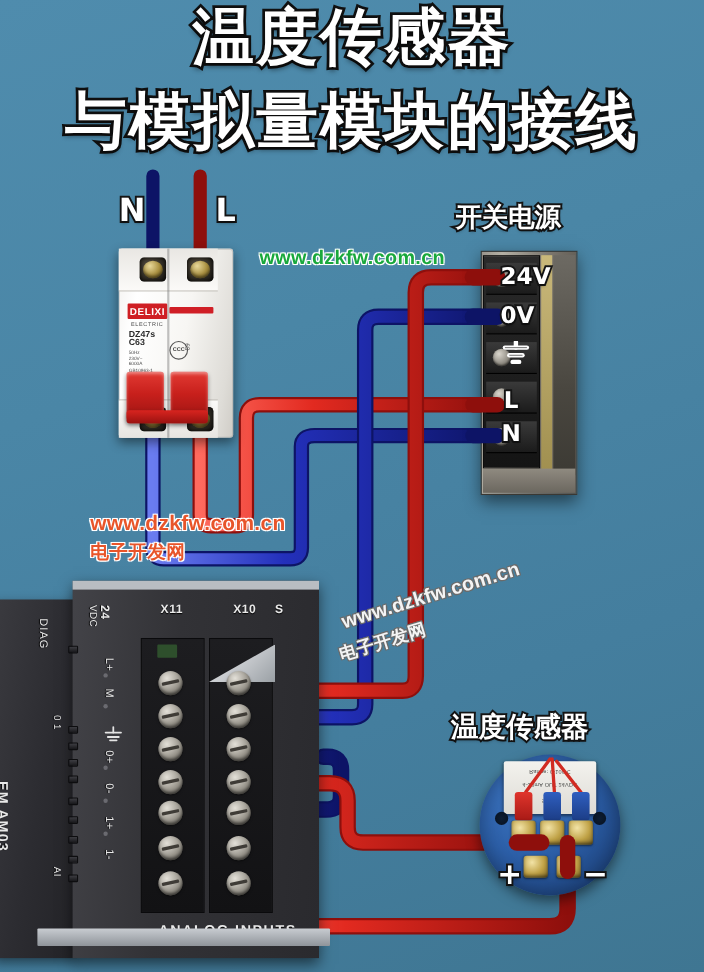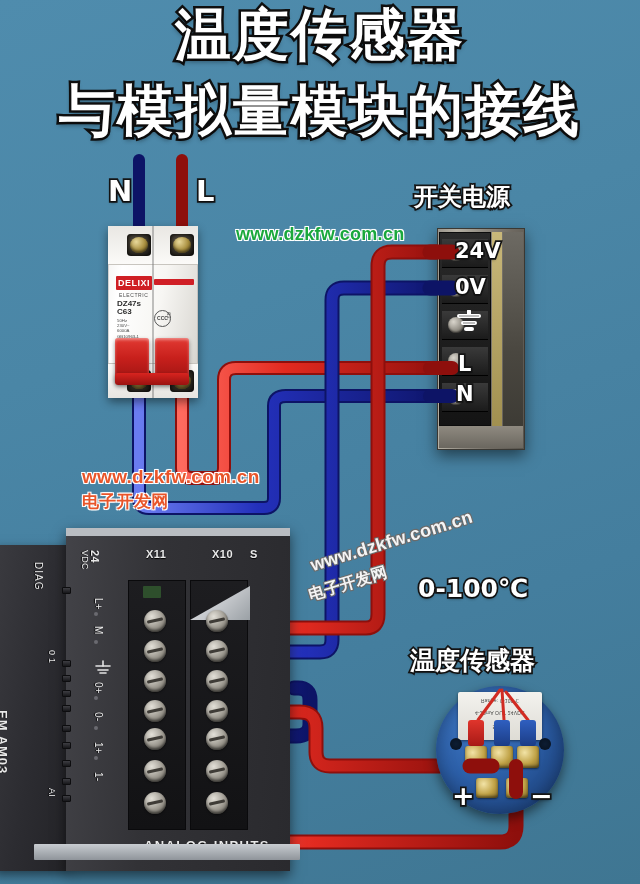--- a/index.html
+++ b/index.html
@@ -26,21 +26,21 @@
     font-family:"DejaVu Sans","Liberation Sans",sans-serif;font-weight:bold;color:#fff;
     -webkit-text-stroke:3.5px #151515;paint-order:stroke fill;
     text-shadow:0 2px 3px rgba(0,0,0,.4);
   }
 
   
   #wires{position:absolute;left:0;top:0;width:640px;height:884px;z-index:12;}
   #wires-front{position:absolute;left:0;top:0;width:640px;height:884px;z-index:26;pointer-events:none;}
 
   
-  .breaker{position:absolute;left:108px;top:226px;width:90px;height:172px;z-index:20;}
+  .breaker{position:absolute;left:108px;top:226px;width:104px;height:172px;z-index:20;}
   .brk-body{
     position:absolute;inset:0;border-radius:3px;
     background:linear-gradient(100deg,#f2f1ef 0%,#ffffff 18%,#f7f6f3 55%,#dedcd7 88%,#cfccc6 100%);
     box-shadow:0 4px 10px rgba(0,0,0,.45),inset 0 0 0 1px rgba(140,140,140,.35);
   }
   .brk-split{position:absolute;left:44px;top:0;width:2px;height:172px;background:rgba(120,120,120,.45);}
   .brk-topbar{position:absolute;left:0;top:0;width:90px;height:38px;background:linear-gradient(180deg,#e9e7e3,#fbfaf8);border-bottom:1px solid #c8c5bf;}
   .brk-botbar{position:absolute;left:0;bottom:0;width:90px;height:34px;background:linear-gradient(0deg,#e7e5e1,#fbfaf8);border-top:1px solid #c8c5bf;}
   .screwhole{
     position:absolute;width:24px;height:22px;border-radius:4px;
@@ -372,21 +372,20 @@
     <div class="tscrew" style="left:212px;top:150px;"></div>
     <div class="tscrew" style="left:212px;top:180px;"></div>
     <div class="tscrew" style="left:212px;top:208px;"></div>
     <div class="tscrew" style="left:212px;top:240px;"></div>
     <div class="tscrew" style="left:212px;top:272px;"></div>
 
     <div class="plc-txt" style="left:150px;top:318px;font-size:13px;letter-spacing:1.4px;">ANALOG INPUTS</div>
     <div class="plc-botstrip"></div>
   </div>
 
-  <div class="outlined" style="position:absolute;left:418px;top:574px;font-size:25px;z-index:30;">0-100℃</div>
   <div class="outlined" style="position:absolute;left:410px;top:644px;font-size:25px;z-index:30;">温度传感器</div>
 
   <div class="xmit">
     <div class="xmit-disc"></div>
     <div class="xmit-card">
       <div class="t" style="top:6px;">Range: 0-100℃</div>
       <div class="t" style="top:18px;">4-20mA OUT 24VDC</div>
       <div class="t" style="top:32px;">Signal</div>
     </div>
 

